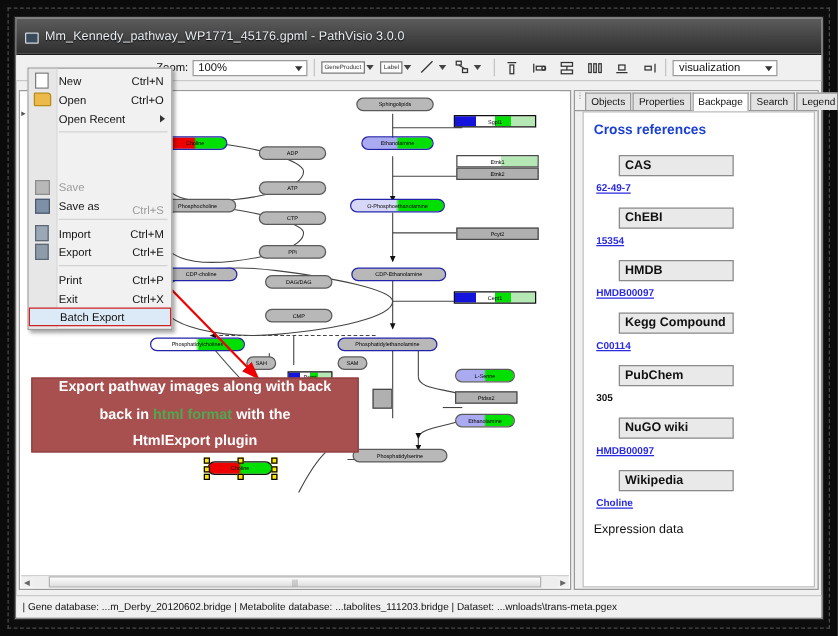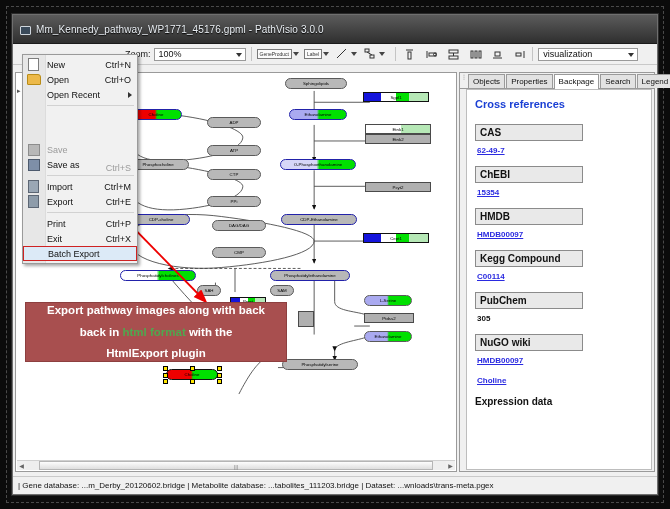--- a/index.html
+++ b/index.html
@@ -68,24 +68,24 @@
   .side-tabs{height:15px;display:flex;align-items:flex-end;padding-left:8px;background:#f0f0f0;
      border-bottom:1px solid #9a9a9a;}
   .stab{font-size:8px;color:#111;padding:1px 4px;border:1px solid #9a9a9a;border-bottom:none;
      background:#e2e2e2;margin-right:1px;line-height:11px;}
   .stab.active{background:#fff;padding-bottom:2px;position:relative;top:1px;}
   .side-grip{position:absolute;left:1px;top:2px;font-size:6px;color:#666;line-height:4px;}
   .side-body{position:absolute;left:6px;top:16px;right:2px;bottom:1px;background:#fff;
      border:1px solid #bdbdbd;box-sizing:border-box;overflow:hidden;padding:8px 0 0 8px;}
   .bp-title{color:#1a3fd4;font-size:11px;font-weight:bold;margin-bottom:14px;}
   .bp-hdr{border:1px solid #8b8b8b;background:#e9e9e9;font-size:10px;font-weight:bold;color:#111;
-     padding:2px 4px;width:108px;box-sizing:border-box;margin-bottom:5px;}
+     padding:2px 4px;width:92px;box-sizing:border-box;margin-bottom:5px;margin-left:20px;}
   .bp-val{font-size:8px;color:#111;margin:0 0 11px 2px;}
   .bp-val a{color:#2a2ae0;font-weight:bold;}
-  .bp-exp{font-size:10px;font-weight:bold;color:#111;margin-top:6px;}
+  .bp-exp{font-size:10px;font-weight:normal;color:#111;margin-top:6px;}
 
   
   .statusbar{position:absolute;left:0;right:0;bottom:0;height:17px;background:#f0f0f0;
      border-top:1px solid #c9c9c9;display:flex;align-items:center;}
   .status-txt{font-size:8px;color:#111;padding-left:5px;white-space:nowrap;}
 
   
   .filemenu{position:absolute;left:9px;top:39px;width:114px;background:#f1f1f1;
      border:1px solid #9a9a9a;box-shadow:2px 2px 3px rgba(0,0,0,.35);z-index:40;padding:2px 0;}
   .filemenu .gutter{position:absolute;left:0;top:0;width:22px;bottom:0;background:#e7e7e7;
@@ -199,21 +199,21 @@
             <line x1="2" y1="10" x2="11" y2="10" stroke="#333"></line>
           </svg>
       </span>
       <span class="tb-btn" style="margin-left:6px">
         <svg width="13" height="13" viewBox="0 0 13 13">
             <line x1="11" y1="3" x2="11" y2="10" stroke="#333"></line>
             <rect x="3" y="5" width="5" height="3" fill="none" stroke="#333"></rect>
           </svg>
       </span>
       <span class="tb-sep"></span>
-      <span class="combo" style="width:100px">
+      <span class="combo" style="width:84px">
         <span>visualization</span>
         <span class="arrow"></span>
       </span>
     </div>
 
     <div class="body-area">
 
       <div class="canvas-pane">
         <span class="pane-arrow">▸</span>
         <div class="canvas-inner">
@@ -414,20 +414,21 @@
 
           <div class="bp-hdr">Kegg Compound</div>
           <div class="bp-val"><a href="#">C00114</a></div>
 
           <div class="bp-hdr">PubChem</div>
           <div class="bp-val" style="font-weight:bold">305</div>
 
           <div class="bp-hdr">NuGO wiki</div>
           <div class="bp-val"><a href="#">HMDB00097</a></div>
 
+          <div class="bp-hdr">Wikipedia</div>
           <div class="bp-val"><a href="#">Choline</a></div>
 
           <div class="bp-exp">Expression data</div>
         </div>
       </div>
 
       <div class="statusbar">
         <span class="status-txt">| Gene database: ...m_Derby_20120602.bridge | Metabolite database: ...tabolites_111203.bridge | Dataset: ...wnloads\trans-meta.pgex</span>
       </div>
     </div>

